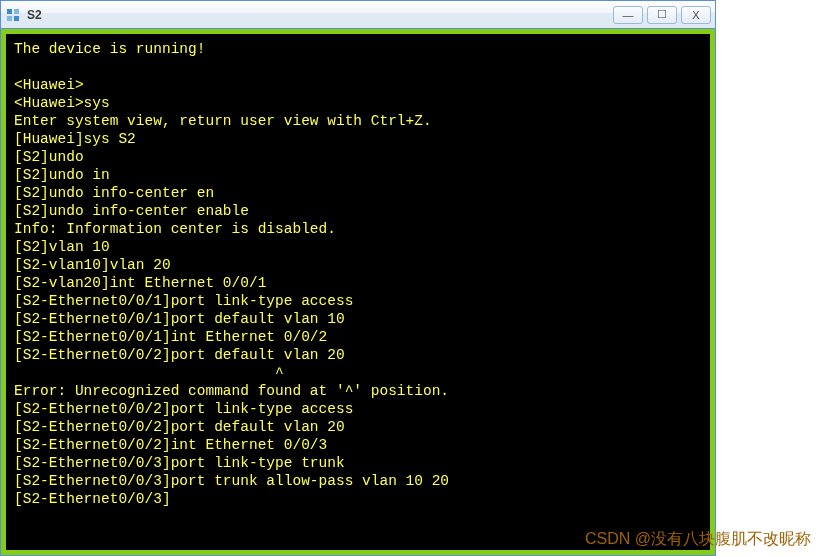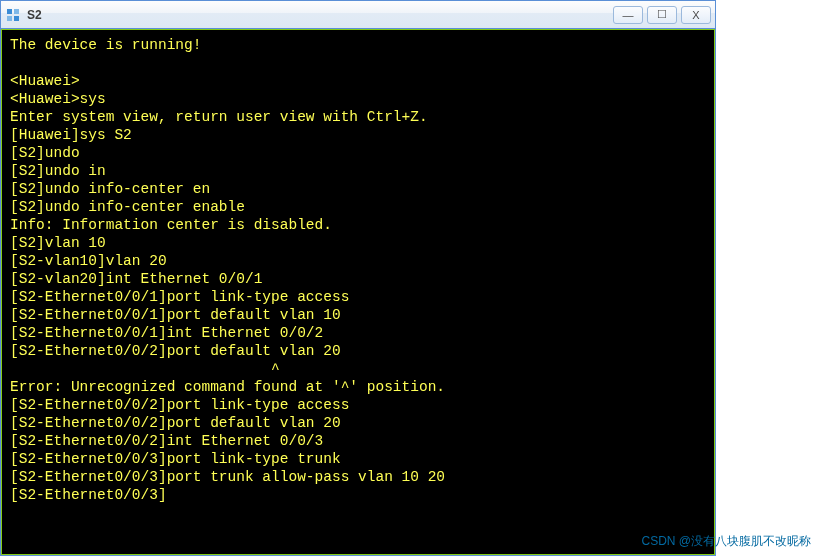--- a/index.html
+++ b/index.html
@@ -63,29 +63,29 @@
     .terminal {
       flex: 1;
       background: #000;
       padding: 6px 8px;
       font-family: "Courier New", monospace;
       font-size: 14.5px;
       line-height: 18px;
       color: #ffff55;
       white-space: pre;
       overflow: hidden;
-      border: 1px solid #84cc16;
+      border: 5px solid #84cc16;
     }
     .term-line { white-space: pre; }
     .watermark {
       position: absolute;
       right: 14px;
       bottom: 6px;
-      color: #0369a1;
-      font-size: 12px;
+      color: #a16207;
+      font-size: 16px;
       font-family: Arial, "Microsoft YaHei", sans-serif;
       pointer-events: none;
     }
   </style>
 </head>
 <body>
 
 <div class="window">
   <div class="titlebar">
     <span class="titlebar-icon">

